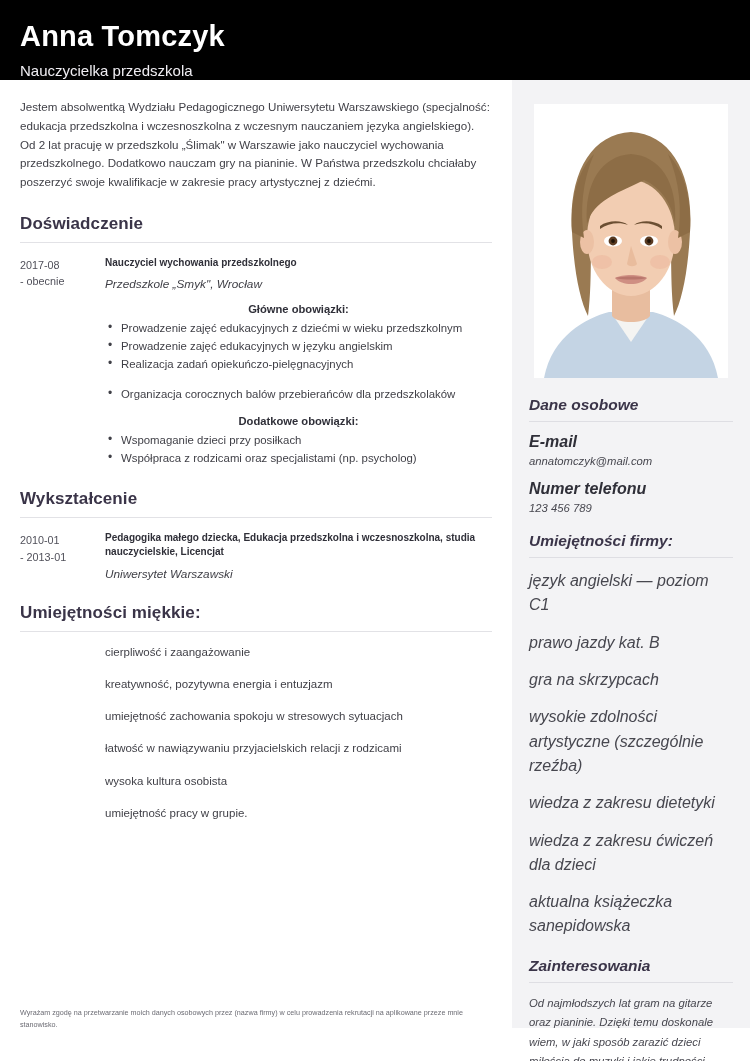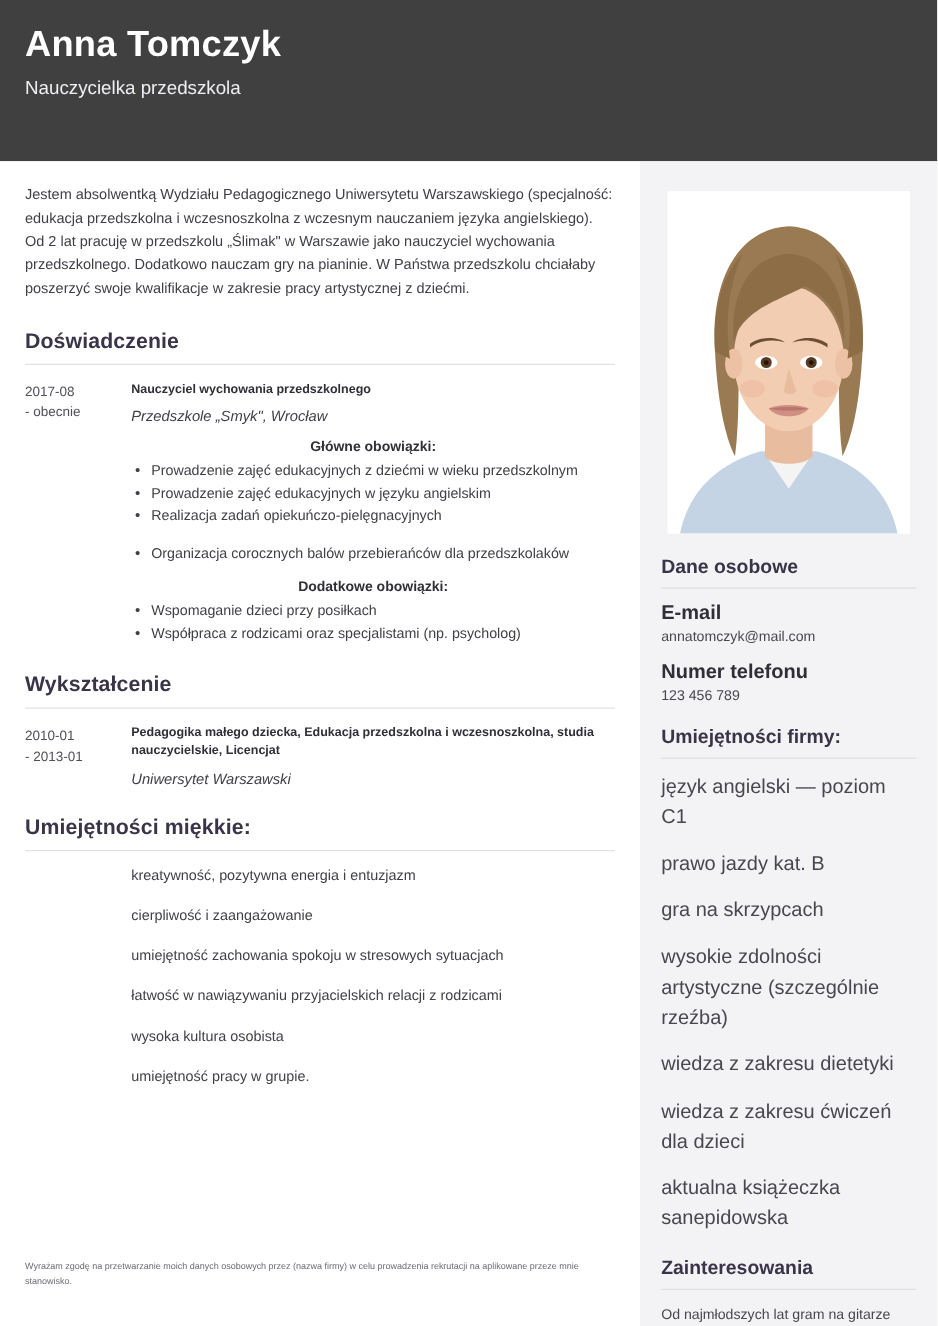--- a/index.html
+++ b/index.html
@@ -13,22 +13,22 @@
   .page {
     position: relative;
     width: 750px;
     height: 1061px;
     background: #ffffff;
     overflow: hidden;
   }
 
   
   .header {
-    background: #404040;
-    height: 129px;
+    background: #000000;
+    height: 80px;
     padding: 20px 0 0 20px;
     color: #ffffff;
   }
   .header-name {
     font-size: 29px;
     font-weight: bold;
     letter-spacing: 0.2px;
     line-height: 1.15;
     color: #ffffff;
   }
@@ -47,20 +47,21 @@
   }
   .main {
     width: 512px;
     padding: 18px 20px 0 20px;
     background: #ffffff;
   }
   .sidebar {
     width: 238px;
     background: #f3f3f5;
     padding: 15px 17px 0 17px;
+    font-style: italic;
   }
 
   
   .summary {
     font-size: 11.6px;
     line-height: 1.62;
     color: #3f3f46;
     text-align: left;
   }
 
@@ -268,22 +269,22 @@
             <div class="entry-role">Pedagogika małego dziecka, Edukacja przedszkolna i wczesnoszkolna, studia nauczycielskie, Licencjat</div>
             <div class="entry-org">Uniwersytet Warszawski</div>
           </div>
         </div>
       </div>
 
       <div class="section">
         <div class="section-heading">Umiejętności miękkie:</div>
         <div class="section-rule"></div>
         <div class="soft-list">
+          <div class="soft-item">cierpliwość i zaangażowanie</div>
           <div class="soft-item">kreatywność, pozytywna energia i entuzjazm</div>
-          <div class="soft-item">cierpliwość i zaangażowanie</div>
           <div class="soft-item">umiejętność zachowania spokoju w stresowych sytuacjach</div>
           <div class="soft-item">łatwość w nawiązywaniu przyjacielskich relacji z rodzicami</div>
           <div class="soft-item">wysoka kultura osobista</div>
           <div class="soft-item">umiejętność pracy w grupie.</div>
         </div>
       </div>
 
     </div>
 
     <div class="sidebar">

